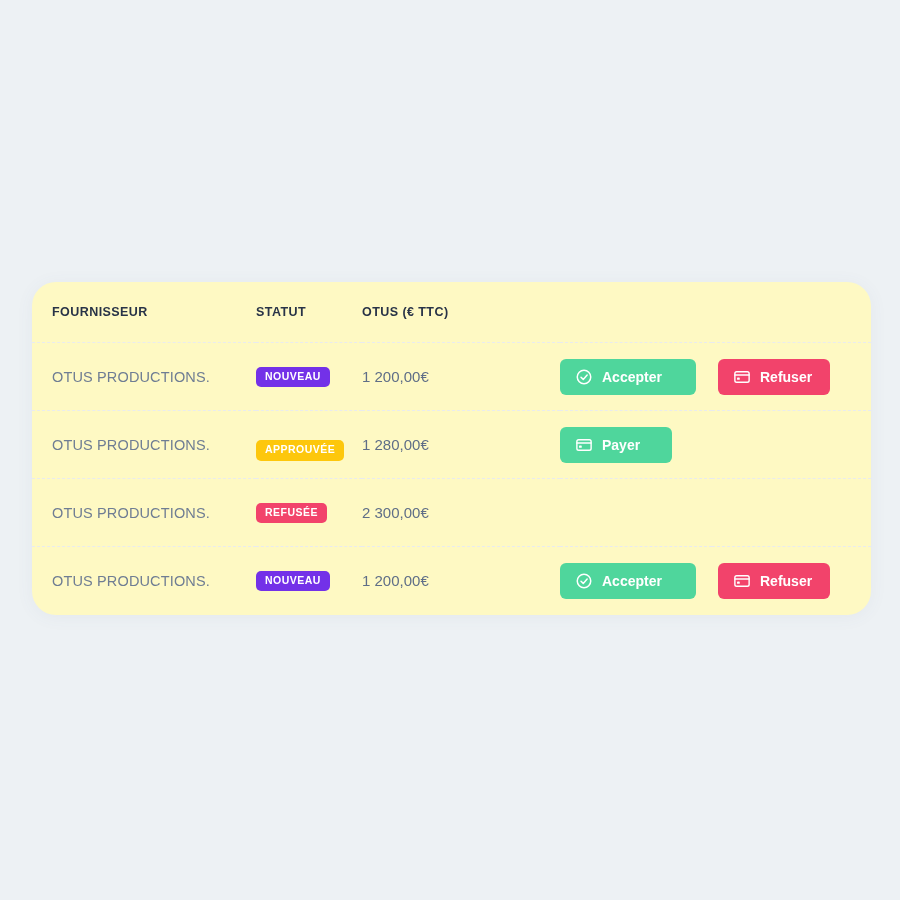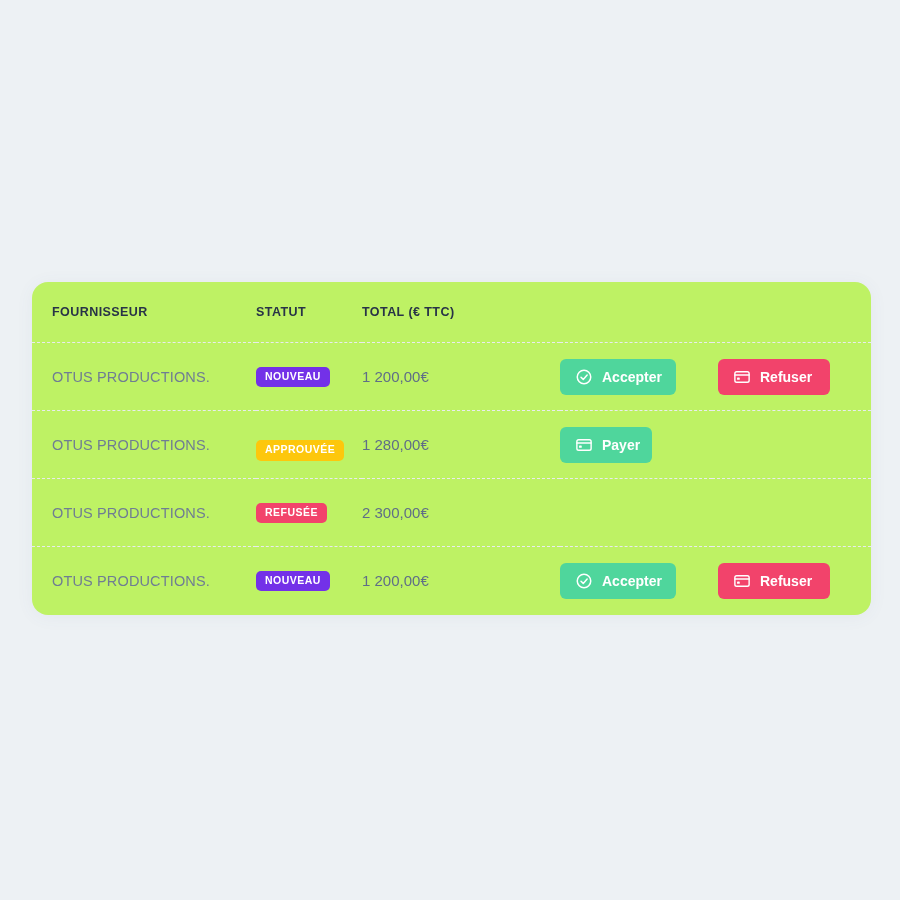--- a/index.html
+++ b/index.html
@@ -20,22 +20,22 @@
     width: 900px;
     height: 900px;
   }
 
   .card {
     position: absolute;
     left: 32px;
     top: 282px;
     width: 839px;
     height: 333px;
-    background: #bef264;
-    border-radius: 16px;
+    background: #fef9c3;
+    border-radius: 24px;
     box-sizing: border-box;
     box-shadow: 0 2px 18px rgba(80, 100, 130, 0.06);
     overflow: hidden;
   }
 
   table.quotes {
     width: 100%;
     border-collapse: collapse;
     table-layout: fixed;
   }
@@ -109,23 +109,23 @@
     padding: 0 20px 0 15px;
     font-family: "Liberation Sans", sans-serif;
     font-size: 14px;
     font-weight: bold;
     color: #ffffff;
     cursor: pointer;
     white-space: nowrap;
   }
   .btn.green { background: #4fd69c; }
   .btn.pink  { background: #f2436b; }
-  .btn.w-accept { width: 116px; justify-content: flex-start; }
+  .btn.w-accept { width: 136px; justify-content: flex-start; }
   .btn.w-refuse { width: 112px; justify-content: flex-start; }
-  .btn.w-pay    { width: 92px; justify-content: flex-start; }
+  .btn.w-pay    { width: 112px; justify-content: flex-start; }
 
   .btn svg { display: block; flex: 0 0 auto; }
 
   .cell-actions { text-align: left; }
   .cell-actions.right-col { padding-left: 6px; }
 
   .empty-cell { font-size: 0; }
 </style>
 </head>
 <body>
@@ -137,21 +137,21 @@
         <col class="c-supplier">
           <col class="c-status">
           <col class="c-total">
         <col class="c-act1">
           <col class="c-act2">
       </colgroup>
       <thead>
         <tr>
           <th class="pad-left">FOURNISSEUR</th>
           <th>STATUT</th>
-          <th>TOTAL (€ TTC)</th>
+          <th>OTUS (€ TTC)</th>
           <th></th>
           <th></th>
         </tr>
       </thead>
       <tbody>
 
         <tr>
           <td class="pad-left">
             <span class="supplier">OTUS PRODUCTIONS.</span>
           </td>

